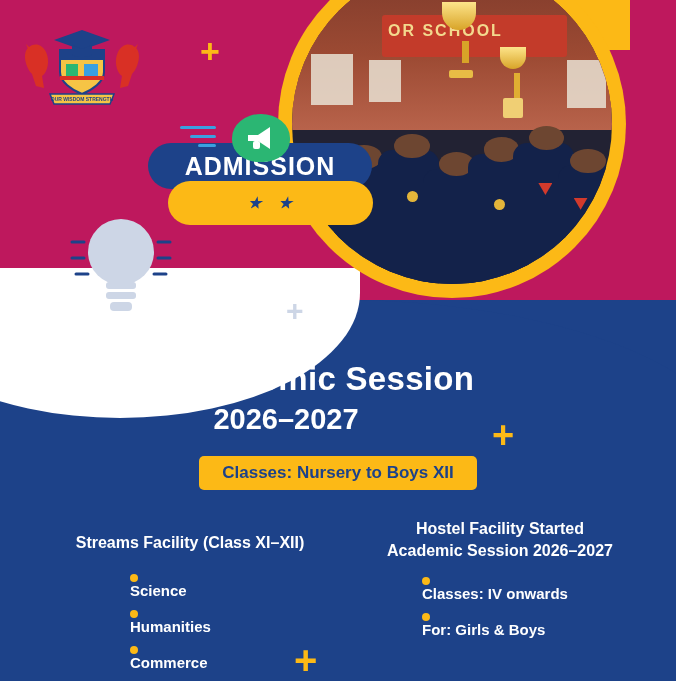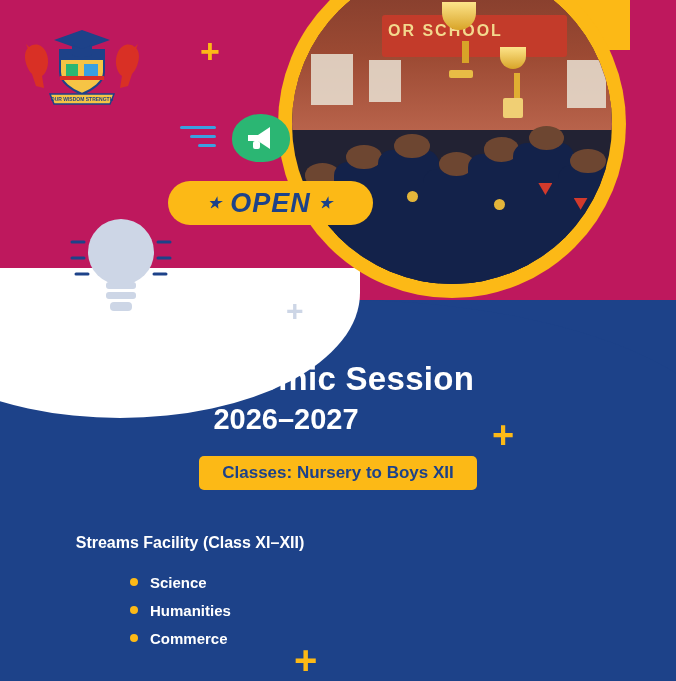--- a/index.html
+++ b/index.html
@@ -206,22 +206,22 @@
   .col-right {
     position: absolute; left: 350px; top: 518px; width: 300px; z-index: 5;
   }
   .col-head {
     color: #ffffff; font-size: 16px; font-weight: bold; text-align: center;
     line-height: 1.35;
   }
   .bullets { margin-top: 20px; padding-left: 90px; }
   .bullets-right { margin-top: 16px; padding-left: 72px; }
   .bullet-row {
-    display: flex; align-items: center; margin-bottom: 11px;
-    color: #ffffff; font-size: 15px; font-weight: bold;
+    display: flex; align-items: flex-start; margin-bottom: 11px;
+    color: #ffffff; font-size: 15px; font-weight: bold; flex-direction: column;
   }
   .dot {
     width: 8px; height: 8px; border-radius: 50%;
     background: #fcb916; margin-right: 12px; flex: none;
   }
 </style>
 </head>
 <body>
 
 <div id="poster">
@@ -326,23 +326,23 @@
       <div style="width:36px"></div>
       <div style="width:26px;margin-left:10px"></div>
       <div style="width:18px;margin-left:18px"></div>
     </div>
     <div class="megaphone">
       <svg width="34" height="28" viewBox="0 0 34 28">
         <path d="M4 11 L14 11 L26 3 L26 25 L14 17 L4 17 Z" fill="#ffffff"></path>
         <rect x="9" y="17" width="7" height="8" rx="2" fill="#ffffff"></rect>
       </svg>
     </div>
+    <div class="badge-bar1">ADMISSION</div>
     <div class="badge-bar2">
       <span class="badge-star">★</span>
-      <span>OPEN</span>
       <span class="badge-star">★</span>
     </div>
   </div>
 
   <div class="plus" style="left:200px; top:34px; font-size:34px; color:#fcb916;">+</div>
   <div class="plus" style="left:286px; top:296px; font-size:30px; color:#cdd6e6;">+</div>
   <div class="plus" style="left:492px; top:416px; font-size:38px; color:#fcb916; z-index:6;">+</div>
   <div class="plus" style="left:294px; top:640px; font-size:40px; color:#fcb916; z-index:6;">+</div>
 
   <div class="session-title">Academic Session</div>
@@ -360,14 +360,28 @@
         <span class="dot"></span>
         <span>Humanities</span>
       </div>
       <div class="bullet-row">
         <span class="dot"></span>
         <span>Commerce</span>
       </div>
     </div>
   </div>
 
+  <div class="col-right">
+    <div class="col-head">Hostel Facility Started</div>
+    <div class="col-head">Academic Session 2026–2027</div>
+    <div class="bullets-right">
+      <div class="bullet-row">
+        <span class="dot"></span>
+        <span>Classes: IV onwards</span>
+      </div>
+      <div class="bullet-row">
+        <span class="dot"></span>
+        <span>For: Girls &amp; Boys</span>
+      </div>
+    </div>
+  </div>
 
 </div>
 
 </body></html>

